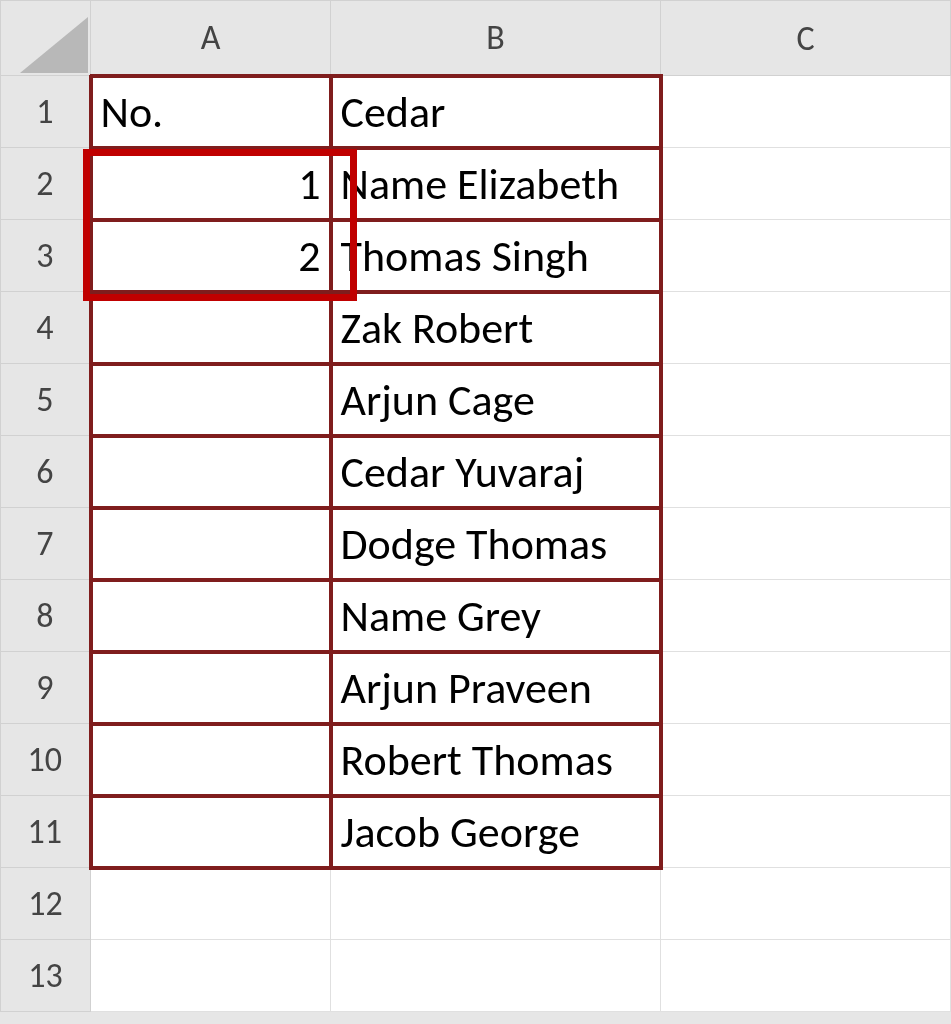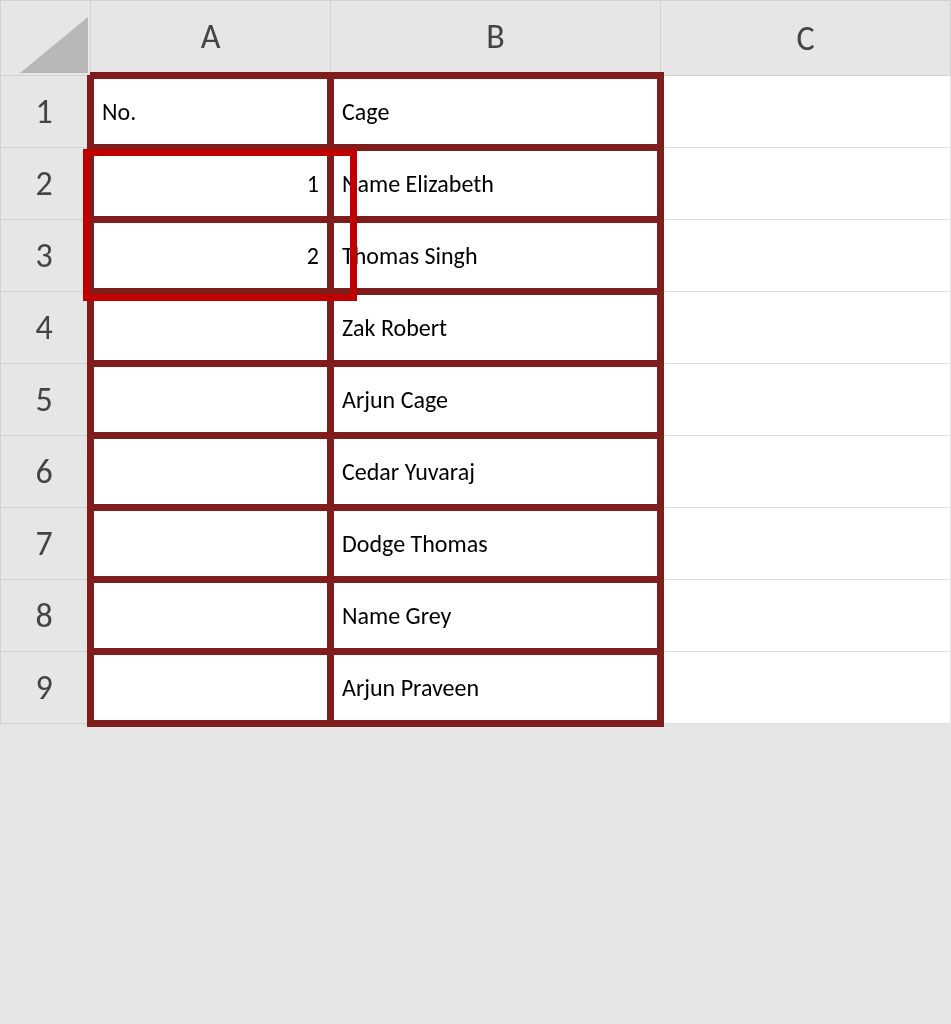--- a/index.html
+++ b/index.html
@@ -78,22 +78,22 @@
     padding: 4px 8px;
     vertical-align: middle;
     overflow: visible;
     white-space: nowrap;
   }
   td.cell.right { text-align: right; }
   td.cell.left  { text-align: left; }
 
   
   td.tbl {
-    border: 7px solid #7f1d1d;
-    font-size: 24px;
+    border: 4px solid #7f1d1d;
+    font-size: 44px;
   }
   td.hdr {
     background: #ffffff;
   }
 
   
   .redbox {
     position: absolute;
     border: 7px solid #c00000;
     pointer-events: none;
@@ -120,21 +120,21 @@
           <div class="tri"></div>
         </th>
     <th class="colhdr">A</th>
     <th class="colhdr">B</th>
     <th class="colhdr">C</th>
   </tr>
 
   <tr>
     <th class="rowhdr">1</th>
     <td class="cell tbl hdr left">No.</td>
-    <td class="cell tbl hdr left">Cage</td>
+    <td class="cell tbl hdr left">Cedar</td>
     <td class="cell"></td>
   </tr>
 
   <tr>
     <th class="rowhdr">2</th>
     <td class="cell tbl right">1</td>
     <td class="cell tbl left">Name Elizabeth</td>
     <td class="cell"></td>
   </tr>
 
@@ -180,20 +180,44 @@
     <td class="cell"></td>
   </tr>
 
   <tr>
     <th class="rowhdr">9</th>
     <td class="cell tbl right"></td>
     <td class="cell tbl left">Arjun Praveen</td>
     <td class="cell"></td>
   </tr>
 
-
-
-
+  <tr>
+    <th class="rowhdr">10</th>
+    <td class="cell tbl right"></td>
+    <td class="cell tbl left">Robert Thomas</td>
+    <td class="cell"></td>
+  </tr>
+
+  <tr>
+    <th class="rowhdr">11</th>
+    <td class="cell tbl right"></td>
+    <td class="cell tbl left">Jacob George</td>
+    <td class="cell"></td>
+  </tr>
+
+  <tr>
+    <th class="rowhdr">12</th>
+    <td class="cell"></td>
+    <td class="cell"></td>
+    <td class="cell"></td>
+  </tr>
+
+  <tr>
+    <th class="rowhdr">13</th>
+    <td class="cell"></td>
+    <td class="cell"></td>
+    <td class="cell"></td>
+  </tr>
 
 </tbody>
   </table>
 
 <div class="redbox"></div>
 
 </body></html>

